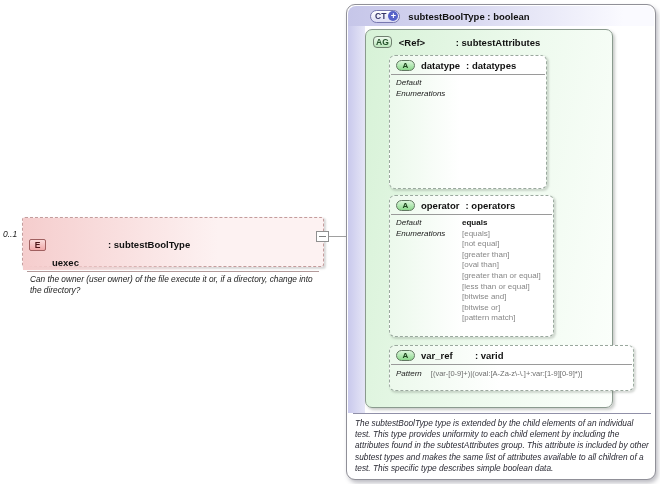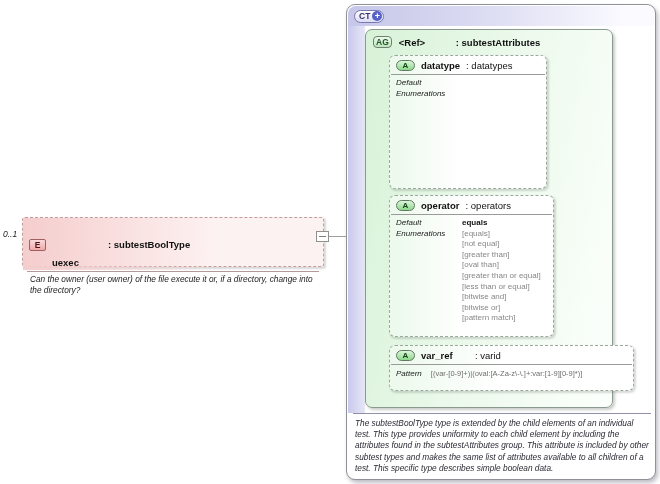--- a/index.html
+++ b/index.html
@@ -32,21 +32,21 @@
   .ct-box { position: absolute; left: 346px; top: 4px; width: 310px; height: 476px;
     border: 1px solid #909098; border-radius: 9px; background: #ffffff;
     box-shadow: 2px 3px 4px rgba(110,110,125,0.45); }
   .ct-strip { position: absolute; left: 1px; top: 20px; width: 17px; height: 388px;
     background: linear-gradient(90deg, #c9c9ec, #e6e6f7); }
   .ct-header { position: absolute; left: 1px; top: 1px; right: 1px; height: 20px;
     border-radius: 8px 8px 0 0; display: flex; align-items: center; gap: 8px; padding-left: 6px;
     background: linear-gradient(90deg, #c6c6e9 0%, #d9d9f1 40%, #fafaff 90%); }
   .badge-ct { display: flex; align-items: center; height: 13px; border: 1px solid #7878b0;
     border-radius: 8px; background: linear-gradient(180deg, #ffffff, #dcdcf4);
-    padding: 0 1px 0 4px; color: #333366; font-size: 8.5px; font-weight: bold; }
+    padding: 0 1px 0 4px; color: #333366; font-size: 8.5px; font-weight: bold; margin-left: 16px; }
   .plus-circle { width: 10px; height: 10px; margin-left: 2px; border-radius: 50%;
     background: #5560c8; color: #ffffff; font-size: 9px; line-height: 10px; text-align: center; font-weight: bold; }
   .ct-title { font-size: 9.5px; font-weight: bold; color: #111; }
 
   
   .ag-box { position: absolute; left: 18px; top: 24px; width: 248px; height: 379px;
     border: 1px solid #8a9a8e; border-radius: 7px;
     background: linear-gradient(100deg, #d7f2d7 0%, #eefaee 55%, #fcfffc 100%);
     box-shadow: 2px 2px 3px rgba(100,110,100,0.35); }
   .ag-header { display: flex; align-items: center; gap: 7px; padding: 6px 0 0 7px; }
@@ -62,21 +62,21 @@
     box-shadow: 1.5px 1.5px 2px rgba(100,110,100,0.25); }
   #attr-datatype { left: 23px; top: 25px; width: 158px; height: 134px; }
   #attr-operator { left: 23px; top: 165px; width: 165px; height: 142px; }
   #attr-varref  { left: 23px; top: 315px; width: 245px; height: 46px; }
   .attr-header { display: flex; align-items: center; gap: 6px; padding: 4px 6px 3px 6px; }
   .badge-a { width: 19px; height: 11px; flex: none; border: 1px solid #607860; border-radius: 6px;
     background: linear-gradient(180deg, #dbf6db, #8cd98c); color: #1c441c; font-size: 8px;
     font-weight: bold; display: flex; align-items: center; justify-content: center; }
   .attr-name { font-size: 9.5px; font-weight: bold; color: #111; }
   .attr-name.gap { min-width: 48px; }
-  .attr-type { font-size: 9.5px; font-weight: normal; color: #111; }
+  .attr-type { font-size: 9.5px; font-weight: bold; color: #111; }
   .attr-sep { border-top: 1px solid #9a9a9a; margin: 0 1px; }
   .facets { display: flex; padding: 3px 0 0 6px; font-size: 8px; }
   .facet-labels { width: 66px; flex: none; font-style: italic; color: #1a1a1a; line-height: 10.6px; }
   .facet-values { line-height: 10.6px; }
   .facet-default { font-weight: bold; color: #111; }
   .facet-enum { color: #878787; }
   .pattern-row { display: flex; gap: 9px; padding: 4px 0 0 6px; font-size: 8px; align-items: baseline; }
   .pattern-label { font-style: italic; color: #1a1a1a; text-align: right; }
   .pattern-value { color: #6e6e6e; font-size: 7.5px; white-space: nowrap; }
 
@@ -112,20 +112,21 @@
   <div class="conn-line" style="left:380px;top:264px;width:9px;height:1px"></div>
   <div class="conn-line" style="left:380px;top:353px;width:9px;height:1px"></div>
 
   <div class="ct-box">
     <div class="ct-strip"></div>
     <div class="ct-header">
       <span class="badge-ct">
         <span>CT</span>
         <span class="plus-circle">+</span>
       </span>
+      <span class="ct-title">subtestBoolType : boolean</span>
     </div>
 
     <div class="ag-box">
       <div class="ag-header">
         <span class="badge-ag">AG</span>
         <span class="ag-name">&lt;Ref&gt;</span>
         <span class="ag-type">: subtestAttributes</span>
       </div>
 
       <div class="attr-box" id="attr-datatype">

